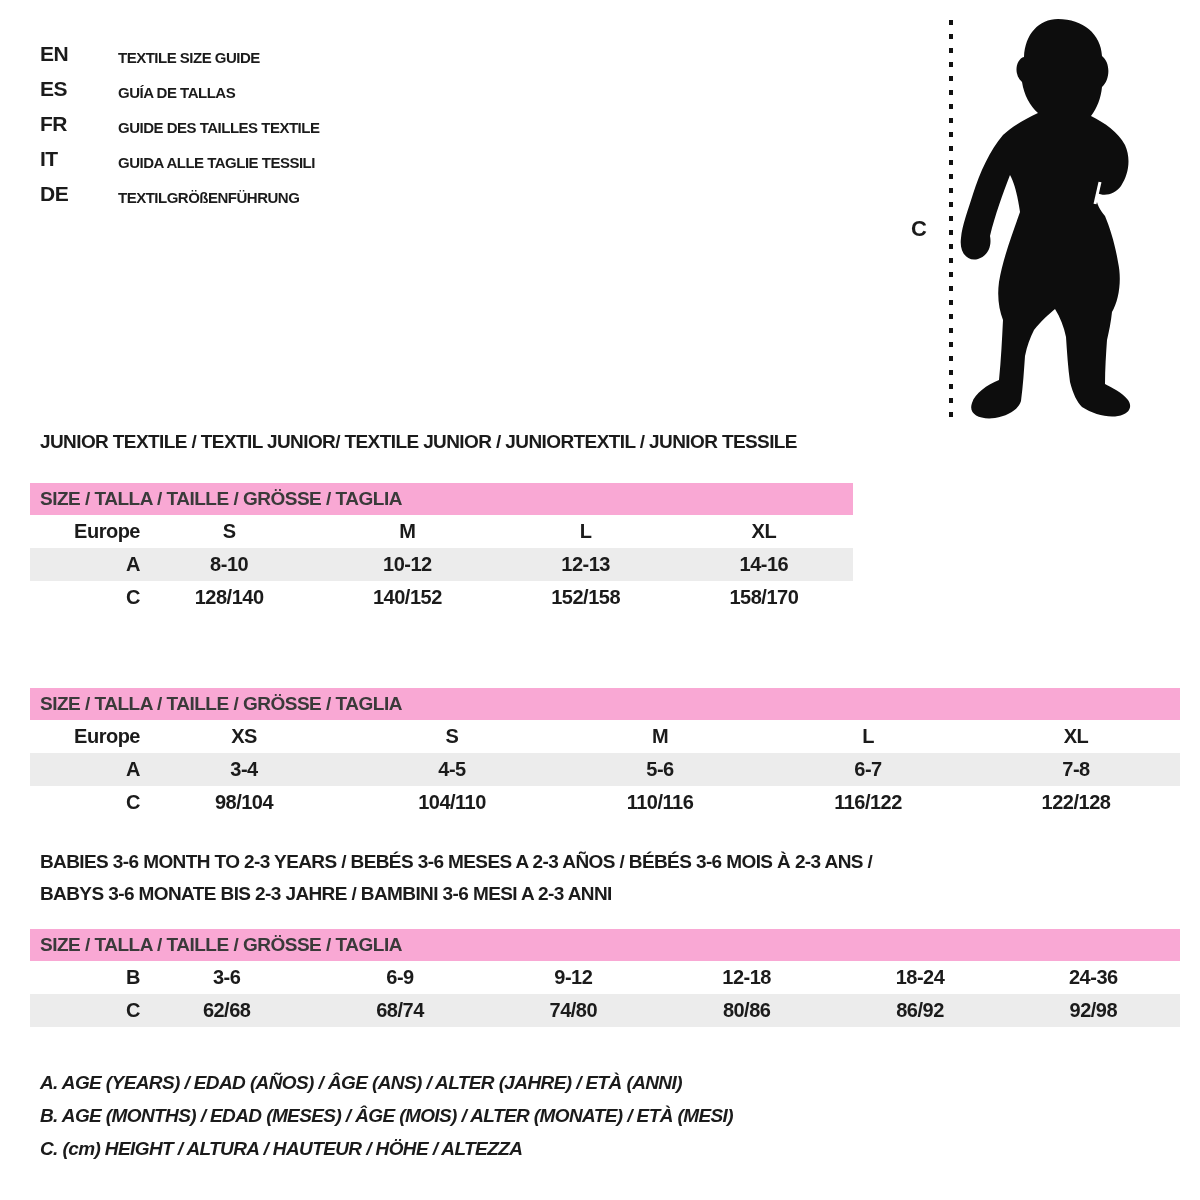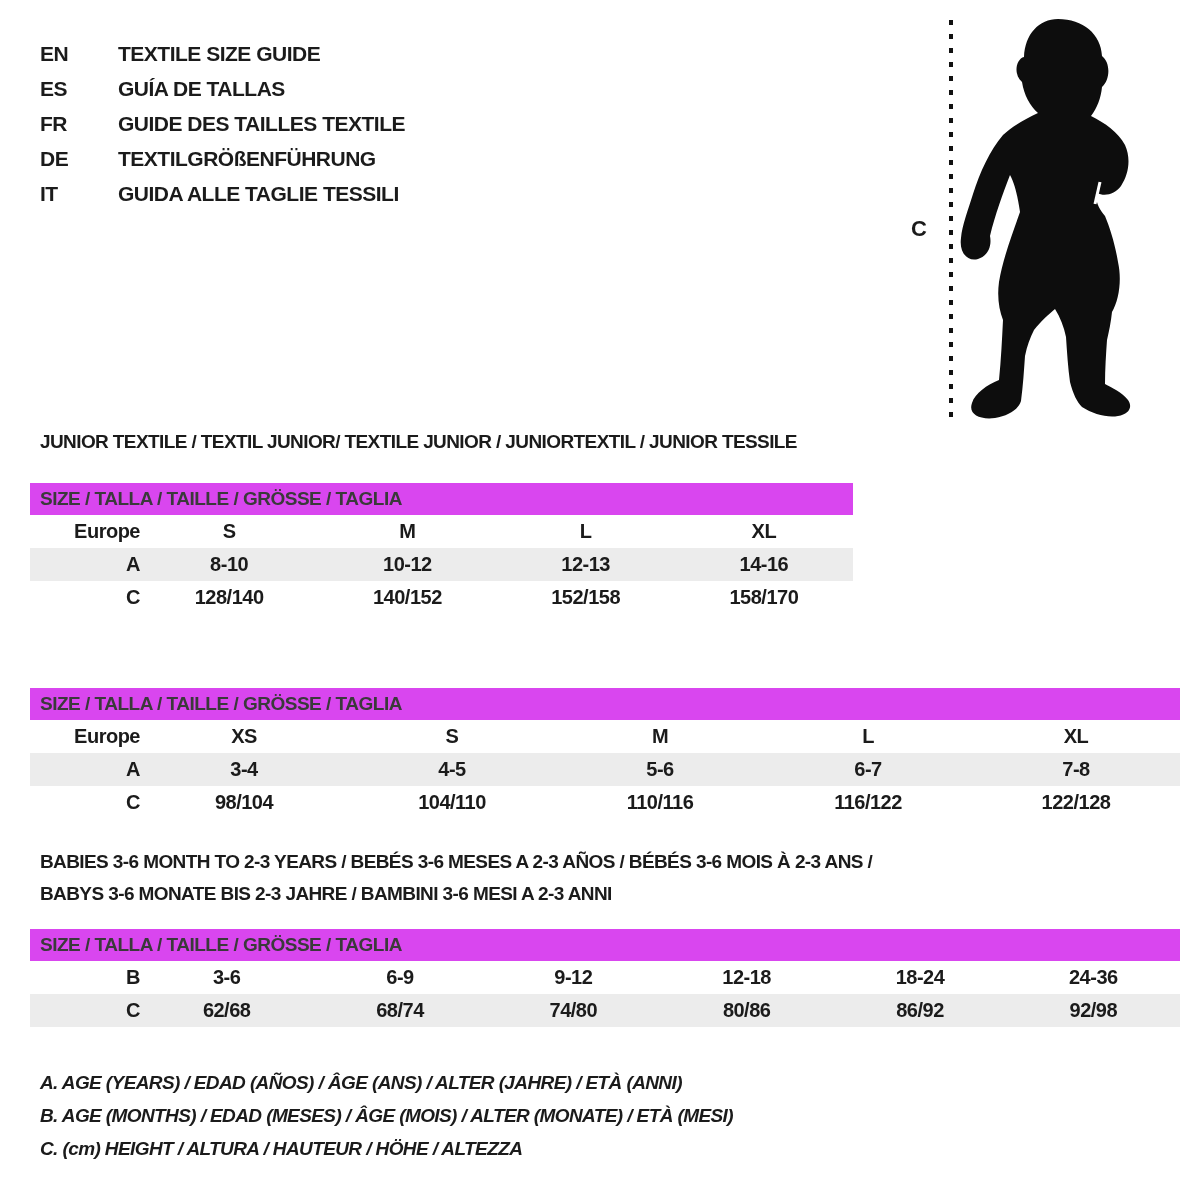--- a/index.html
+++ b/index.html
@@ -13,21 +13,21 @@
     overflow: hidden;
   }
 
   
   .lang-block { position: absolute; left: 40px; top: 31px; }
   .lang-row { display: flex; height: 35px; align-items: flex-end; }
   .lang-code {
     width: 78px; font-size: 21px; font-weight: 700; letter-spacing: -0.5px;
   }
   .lang-title {
-    font-size: 21px; font-weight: 700; letter-spacing: -0.5px; white-space: nowrap;
+    font-size: 15px; font-weight: 700; letter-spacing: -0.5px; white-space: nowrap;
   }
 
   
   .figure { position: absolute; left: 945px; top: 12px; width: 200px; height: 415px; }
   .figure-label {
     position: absolute; left: 911px; top: 216px;
     font-size: 22px; font-weight: 700;
   }
 
   
@@ -35,21 +35,21 @@
     position: absolute; left: 40px;
     font-size: 19px; font-weight: 700; letter-spacing: -0.6px; white-space: nowrap;
   }
   .section-title .sub { font-size: 13px; vertical-align: -2px; }
   .babies-title { line-height: 32px; }
 
   
   .table { position: absolute; left: 30px; }
   .tbl-head {
     height: 32px; line-height: 32px;
-    background: #d946ef; color: #3a3a3a;
+    background: #f9a8d4; color: #3a3a3a;
     font-size: 19px; font-weight: 700; letter-spacing: -0.5px;
     padding-left: 10px; box-sizing: border-box;
   }
   .row { display: grid; height: 33px; line-height: 33px; }
   .row.alt { background: #ececec; }
   .cell {
     text-align: center; font-size: 20px; font-weight: 700; letter-spacing: -0.5px;
   }
   .cell.label { text-align: right; padding-left: 10px; }
   .junior-table { width: 823px; }
@@ -78,26 +78,26 @@
     </div>
     <div class="lang-row">
       <span class="lang-code">ES</span>
       <span class="lang-title">GUÍA DE TALLAS</span>
     </div>
     <div class="lang-row">
       <span class="lang-code">FR</span>
       <span class="lang-title">GUIDE DES TAILLES TEXTILE</span>
     </div>
     <div class="lang-row">
+      <span class="lang-code">IT</span>
+      <span class="lang-title">GUIDA ALLE TAGLIE TESSILI</span>
+    </div>
+    <div class="lang-row">
       <span class="lang-code">DE</span>
       <span class="lang-title">TEXTILGRÖßENFÜHRUNG</span>
-    </div>
-    <div class="lang-row">
-      <span class="lang-code">IT</span>
-      <span class="lang-title">GUIDA ALLE TAGLIE TESSILI</span>
     </div>
   </div>
 
   <span class="figure-label">C</span>
   <div class="figure">
     <svg width="200" height="415" viewBox="0 0 200 415">
       <line x1="6" y1="8" x2="6" y2="405" stroke="#111" stroke-width="4" stroke-dasharray="5 9"></line>
       <path fill="#0d0d0d" d="
         M 113 7
         C 94 7 80 22 79 45

